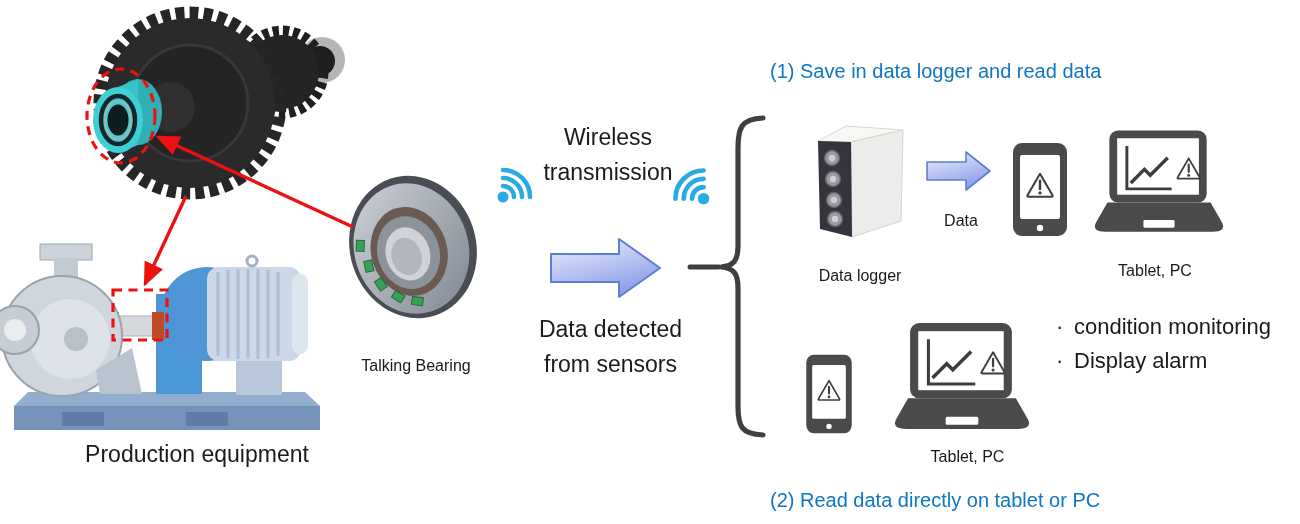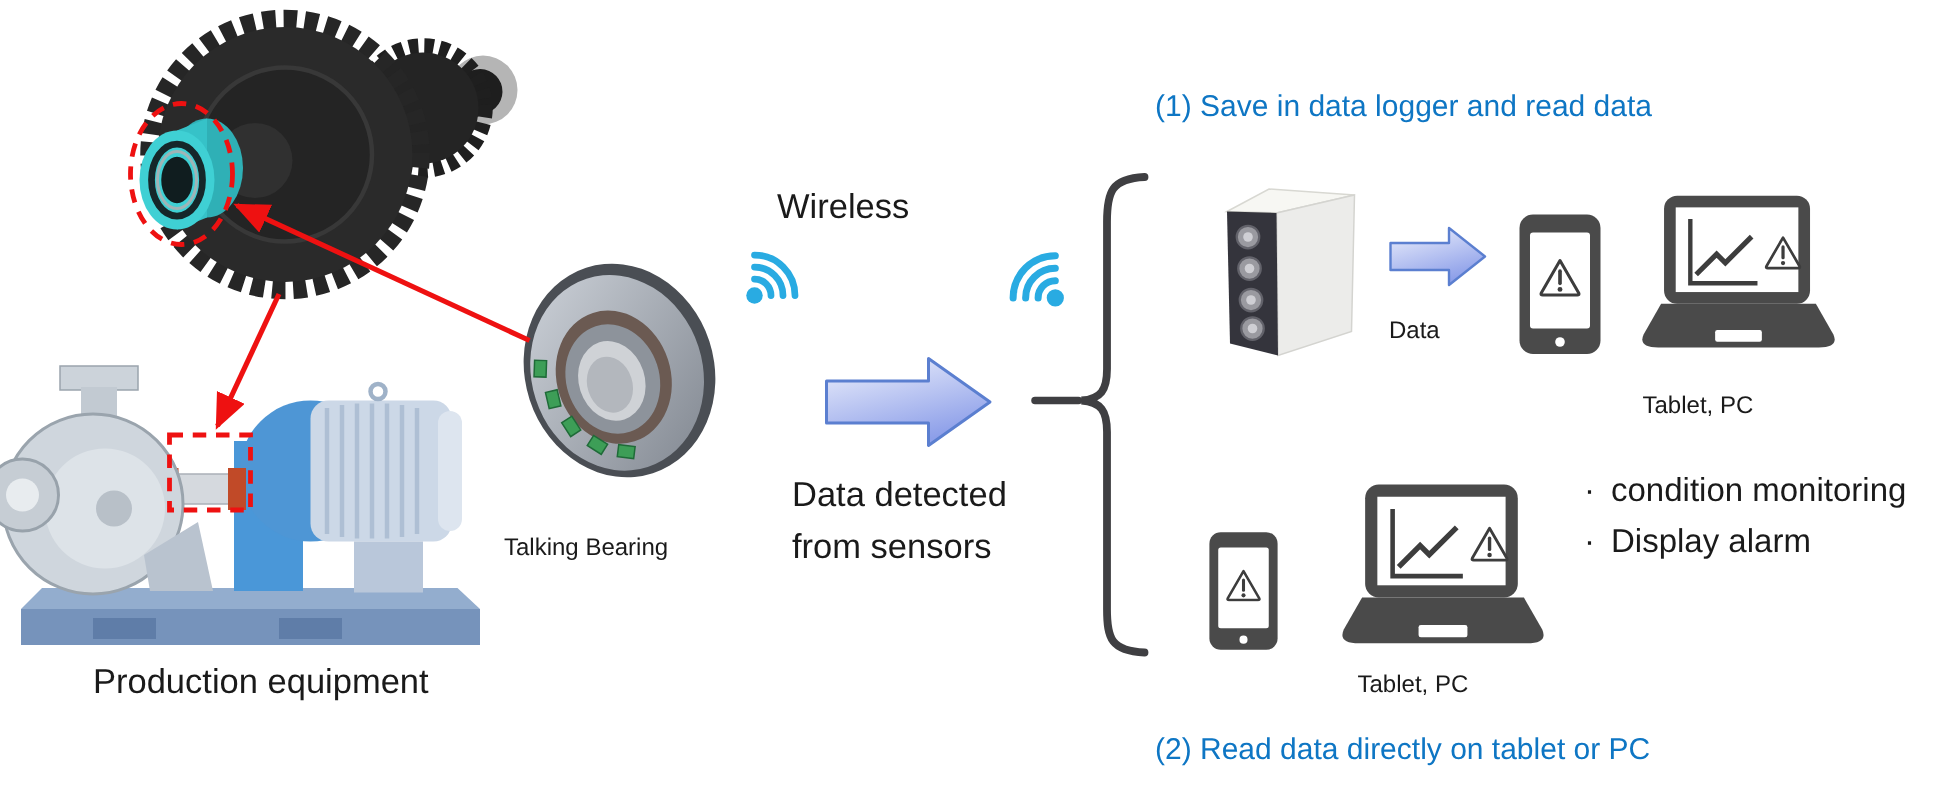--- a/index.html
+++ b/index.html
@@ -1,19 +1,19 @@
 <!DOCTYPE html>
 <html><head>
 <meta charset="utf-8">
 <style>
   html,body{margin:0;padding:0;background:#ffffff;}
   .stage{position:relative;width:1300px;height:524px;background:#fff;overflow:hidden;
          font-family:"Liberation Sans","DejaVu Sans",sans-serif;color:#1a1a1a;}
   .abs{position:absolute;}
-  .label{color:#1a1a1a;line-height:1.5;}
+  .label{color:#1a1a1a;text-align:center;line-height:1.5;}
   .sz23{font-size:23px;line-height:35px;}
   .sz22{font-size:16px;line-height:34px;}
   .heading{color:#0E76C4;font-size:20px;font-weight:400;white-space:nowrap;}
   .bullets{font-size:22px;line-height:34px;color:#1a1a1a;}
   .bullet-row{position:relative;padding-left:18px;}
   .bullet-marker{position:absolute;left:0;top:0;}
   svg{display:block;}
 </style>
 </head>
 <body>
@@ -236,29 +236,31 @@
     <line x1="690" y1="267" x2="719" y2="267" stroke="#3f3f42" stroke-width="5" stroke-linecap="round"></line>
     <path d="M763,118 C741,119 738,128 738,148 L738,246 C738,260 734,266 721,267 C734,268 738,274 738,288 L738,406 C738,426 741,434 763,435" fill="none" stroke="#3f3f42" stroke-width="5.2" stroke-linecap="round"></path>
   </svg>
 
   <div class="abs label sz23" style="left:62px;top:437px;width:270px">Production equipment</div>
 
   <div class="abs label sz22" style="left:336px;top:349px;width:160px">Talking Bearing</div>
 
   <div class="abs label sz23" style="left:518px;top:120px;width:180px">
     <div>Wireless</div>
+    <div>transmission</div>
   </div>
 
   <div class="abs label sz23" style="left:528px;top:312px;width:165px">
     <div>Data detected</div>
     <div>from sensors</div>
   </div>
 
   <div class="abs heading" style="left:770px;top:60px">(1) Save in data logger and read data</div>
 
+  <div class="abs label sz22" style="left:795px;top:259px;width:130px">Data logger</div>
 
   <div class="abs label sz22" style="left:926px;top:204px;width:70px">Data</div>
 
   <div class="abs label sz22" style="left:1095px;top:254px;width:120px">Tablet, PC</div>
 
   <div class="abs label sz22" style="left:905px;top:440px;width:125px">Tablet, PC</div>
 
   <div class="abs bullets" style="left:1056px;top:310px;width:230px">
     <div class="bullet-row">
       <span class="bullet-marker">·</span>

